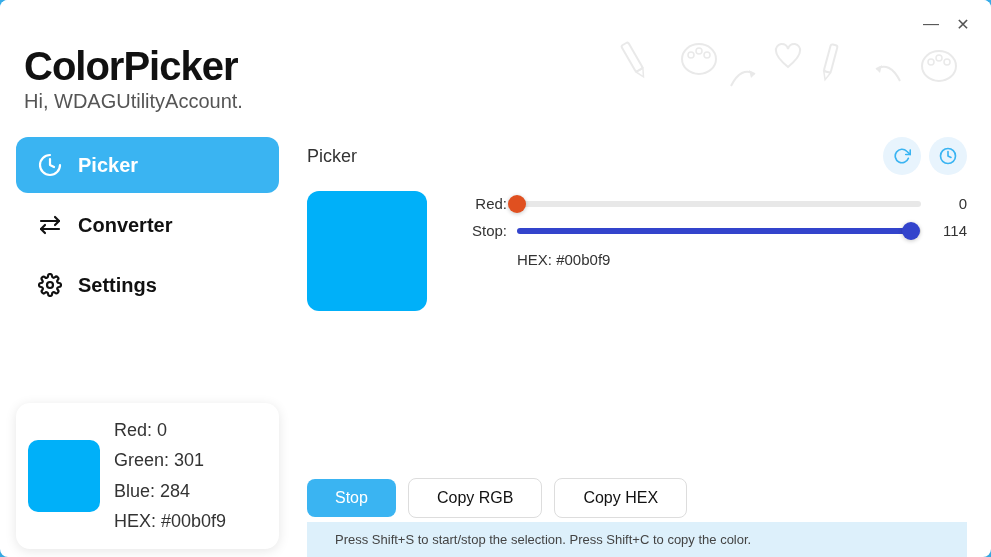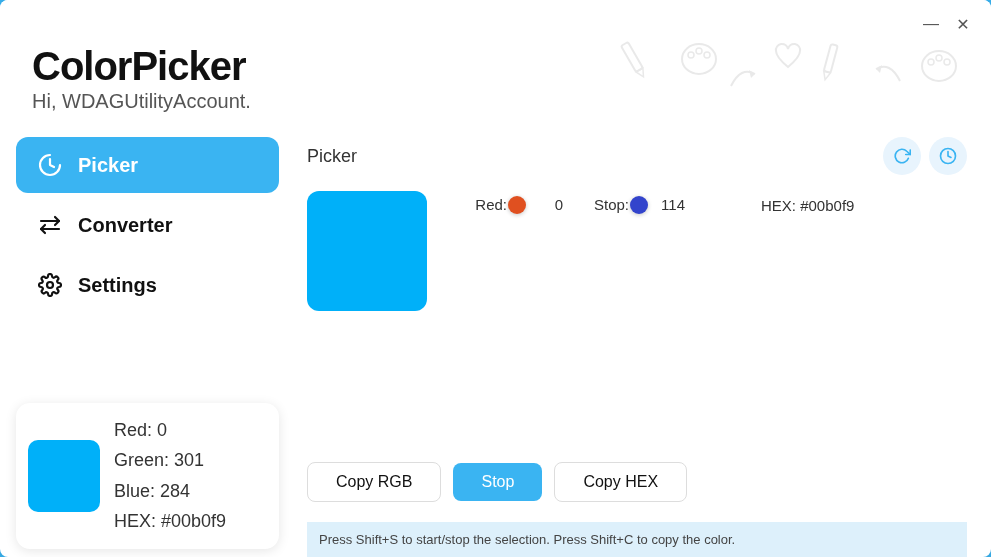--- a/index.html
+++ b/index.html
@@ -39,21 +39,21 @@
       border: none;
       cursor: pointer;
       font-size: 16px;
       color: #555;
       display: flex; align-items: center; justify-content: center;
       border-radius: 4px;
     }
 
     
     .header {
-      padding: 0 24px 16px 32px;
+      padding: 0 24px 16px 24px;
       background: #fff;
       position: relative;
       flex-shrink: 0;
     }
     .header-title {
       font-size: 40px;
       font-weight: 900;
       color: #111;
       letter-spacing: -1px;
       line-height: 1.1;
@@ -178,21 +178,21 @@
     }
     .big-swatch {
       width: 120px;
       height: 120px;
       border-radius: 12px;
       flex-shrink: 0;
     }
     .sliders-area {
       flex: 1;
       display: flex;
-      flex-direction: row;
+      flex-direction: column;
       gap: 10px;
       padding-top: 4px;
     }
     .slider-row {
       display: flex;
       align-items: center;
       gap: 10px;
     }
     .slider-label {
       width: 56px;
@@ -253,25 +253,25 @@
     }
     .btn-secondary {
       background: #fff;
       color: #111;
       border: 1.5px solid #ddd;
     }
 
     
     .status-bar {
       background: #ddf0fb;
-      padding: 10px 12px;
+      padding: 10px 28px;
       font-size: 13px;
       color: #444;
       flex-shrink: 0;
-      margin-top: 20px;
+      margin-top: 4px;
     }
   </style>
 </head>
 <body>
 
 <div class="window">
 
   <div class="title-bar">
     <button class="title-bar-btn">—</button>
     <button class="title-bar-btn close">✕</button>
@@ -408,22 +408,22 @@
               <div class="slider-thumb" style="left:97.6%; background:#3344cc;"></div>
             </div>
             <span class="slider-value">114</span>
           </div>
 
           <div class="hex-row">HEX: #00b0f9</div>
         </div>
       </div>
 
       <div class="buttons-row">
+        <button class="btn btn-stop">Stop</button>
         <button class="btn btn-secondary">Copy RGB</button>
-        <button class="btn btn-stop">Stop</button>
         <button class="btn btn-secondary">Copy HEX</button>
       </div>
 
       <div class="status-bar">
         <span>Press Shift+S to start/stop the selection. Press Shift+C to copy the color.</span>
       </div>
     </div>
   </div>
 </div>
 

